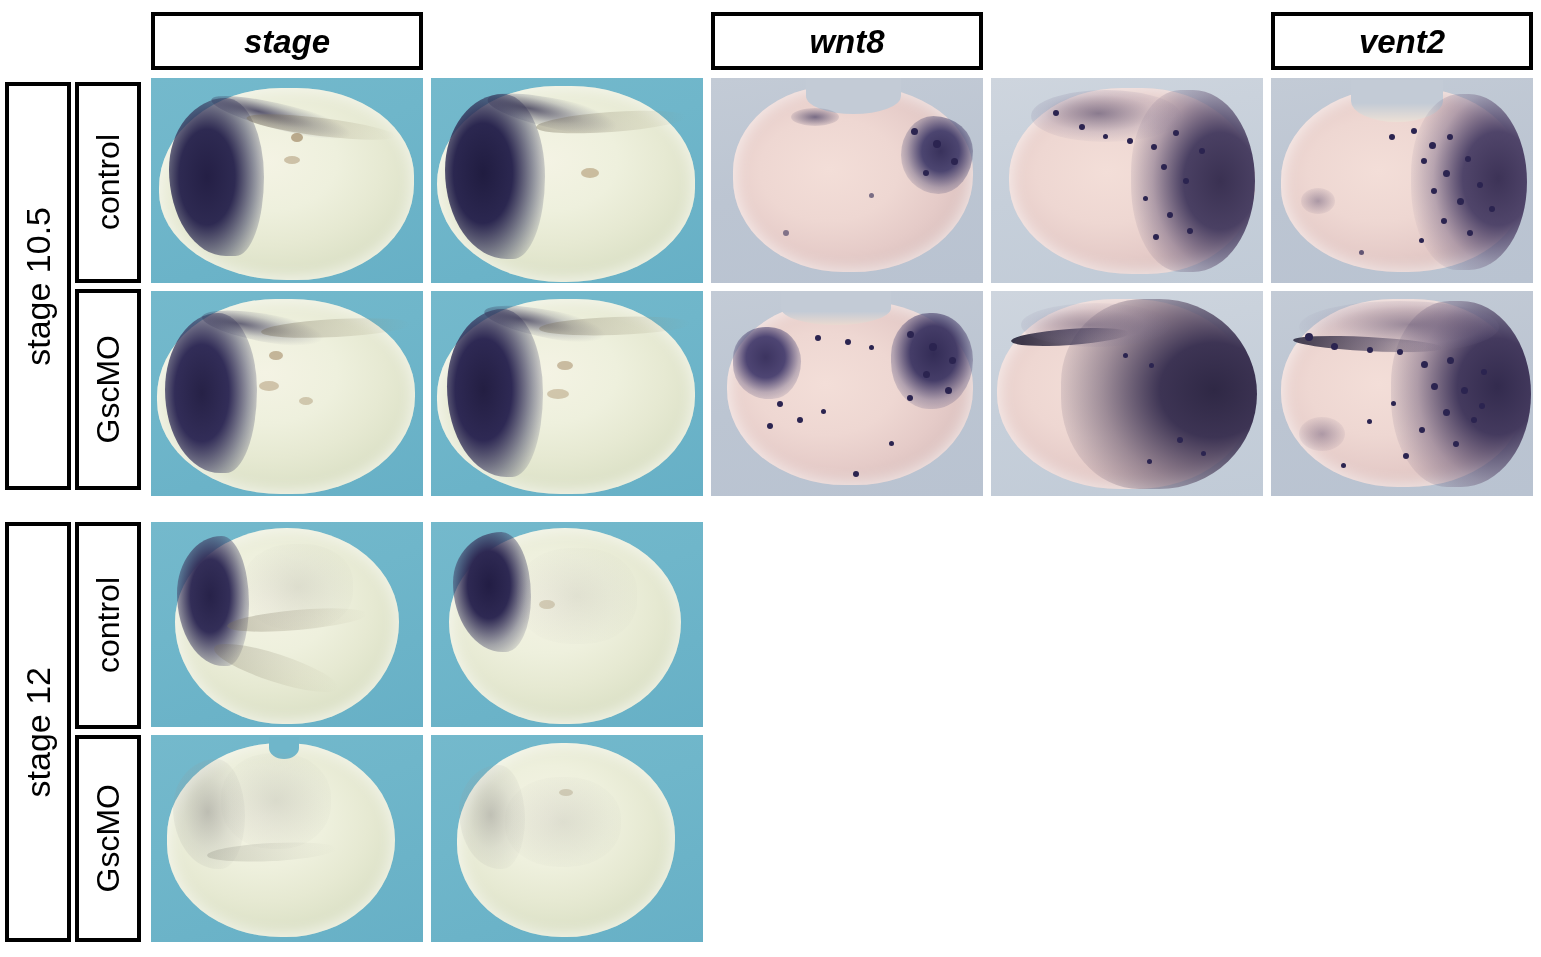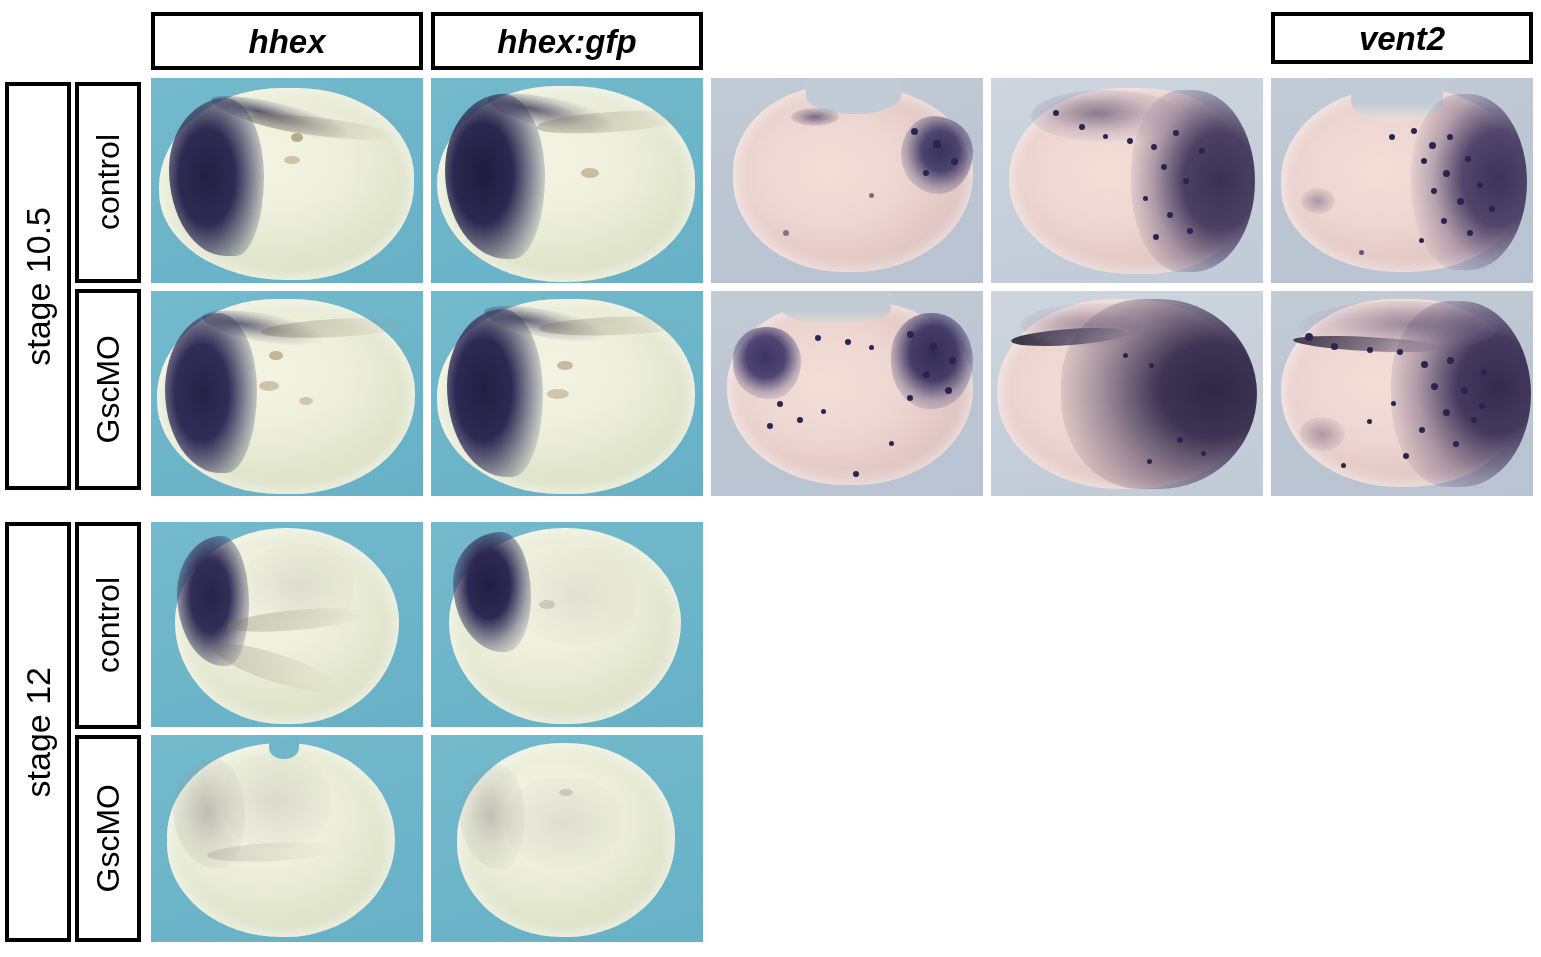--- a/index.html
+++ b/index.html
@@ -52,26 +52,26 @@
 
   .stain{position:absolute;}
   .sp{position:absolute;border-radius:50%;background:#2b2450;}
 </style>
 </head>
 <body>
 
 <div class="fig">
 
   <div class="gene-box" style="left:151px;top:12px;width:272px;height:58px;">
-    <span>hhex</span>
-  </div>
-  <div class="gene-box" style="left:431px;top:12px;width:272px;height:58px;">
-    <span>hhex:gfp</span>
-  </div>
-  <div class="gene-box" style="left:1271px;top:12px;width:262px;height:52px;">
+    <span>stage</span>
+  </div>
+  <div class="gene-box" style="left:711px;top:12px;width:272px;height:58px;">
+    <span>wnt8</span>
+  </div>
+  <div class="gene-box" style="left:1271px;top:12px;width:262px;height:58px;">
     <span>vent2</span>
   </div>
 
   <div class="stage-box" style="left:5px;top:82px;width:66px;height:408px;">
     <span>stage 10.5</span>
   </div>
   <div class="cond-box" style="left:75px;top:82px;width:66px;height:201px;">
     <span>control</span>
   </div>
   <div class="cond-box" style="left:75px;top:289px;width:66px;height:201px;">

